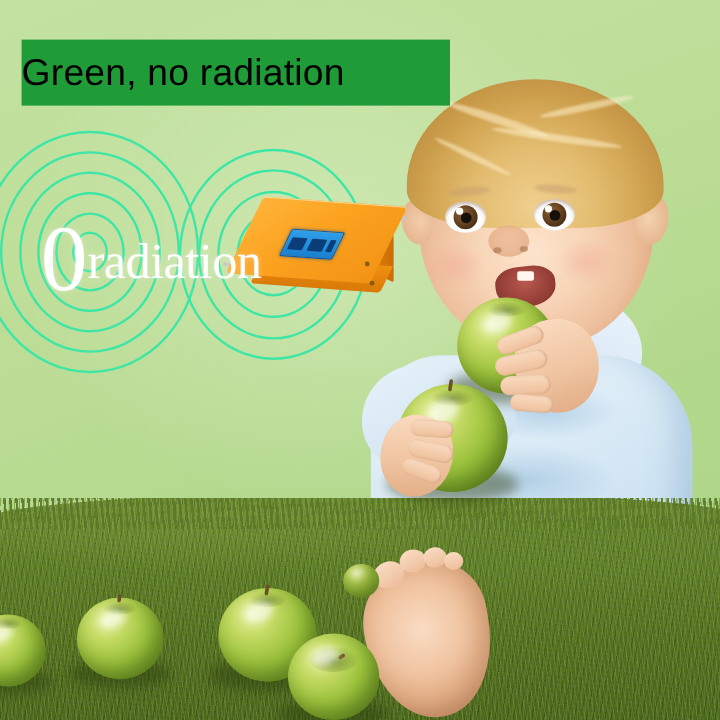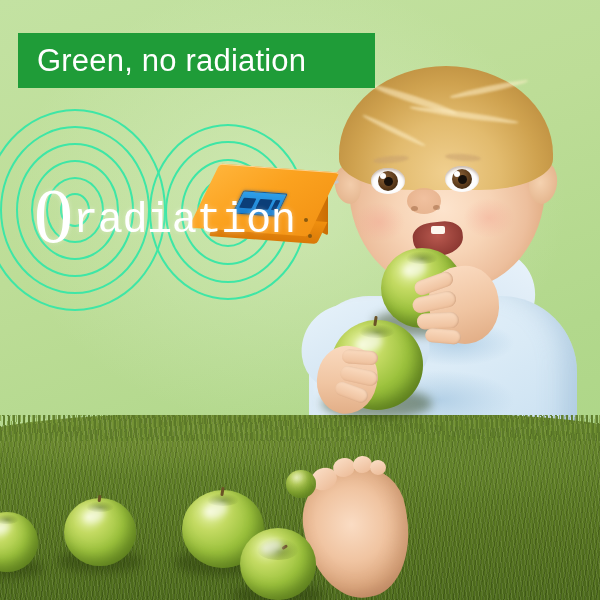--- a/index.html
+++ b/index.html
@@ -86,21 +86,21 @@
     color:#ffffff;white-space:nowrap;
     text-shadow:0 0 5px rgba(255,255,255,.35);
   }
   .radtext .zero{
     font-size:78px;line-height:60px;font-weight:300;
     font-family:"Liberation Serif", serif;letter-spacing:0px;
     position:relative;top:10px;
   }
   .radtext .word{
     font-size:42px;font-weight:300;letter-spacing:-.5px;
-    font-family:Liberation Mono, monospace;
+    font-family:Liberation Serif, serif;
   }
 
   
   .device{position:absolute;left:196px;top:162px;width:140px;height:108px;}
   .dev-top{
     position:absolute;left:6px;top:6px;width:124px;height:64px;
     background:linear-gradient(135deg,#ffb43a 0%,#fba21f 45%,#f39314 100%);
     transform:skewX(-26deg) skewY(4deg);
     border-radius:3px;
     box-shadow:inset 0 1px 0 rgba(255,255,255,.5);
@@ -253,22 +253,22 @@
     background:linear-gradient(160deg,#fbdfc7 0%,#ecbb97 100%);
   }
 
   
   .banner{
     position:absolute;left:18px;top:33px;width:357px;height:55px;
     background:#1f9c38;
     display:flex;align-items:center;
   }
   .banner-text{
-    color:#ffffff;font-size:31px;font-weight:400;letter-spacing:.2px;
-    padding-left:19px;font-family:"Liberation Sans", sans-serif;white-space:nowrap;
+    color:#000000;font-size:31px;font-weight:400;letter-spacing:.2px;
+    font-family:"Liberation Sans", sans-serif;white-space:nowrap;
   }
 </style>
 </head>
 <body>
 
 <div id="scene">
 
   <div class="bg-vignette"></div>
 
   <div class="baby">

